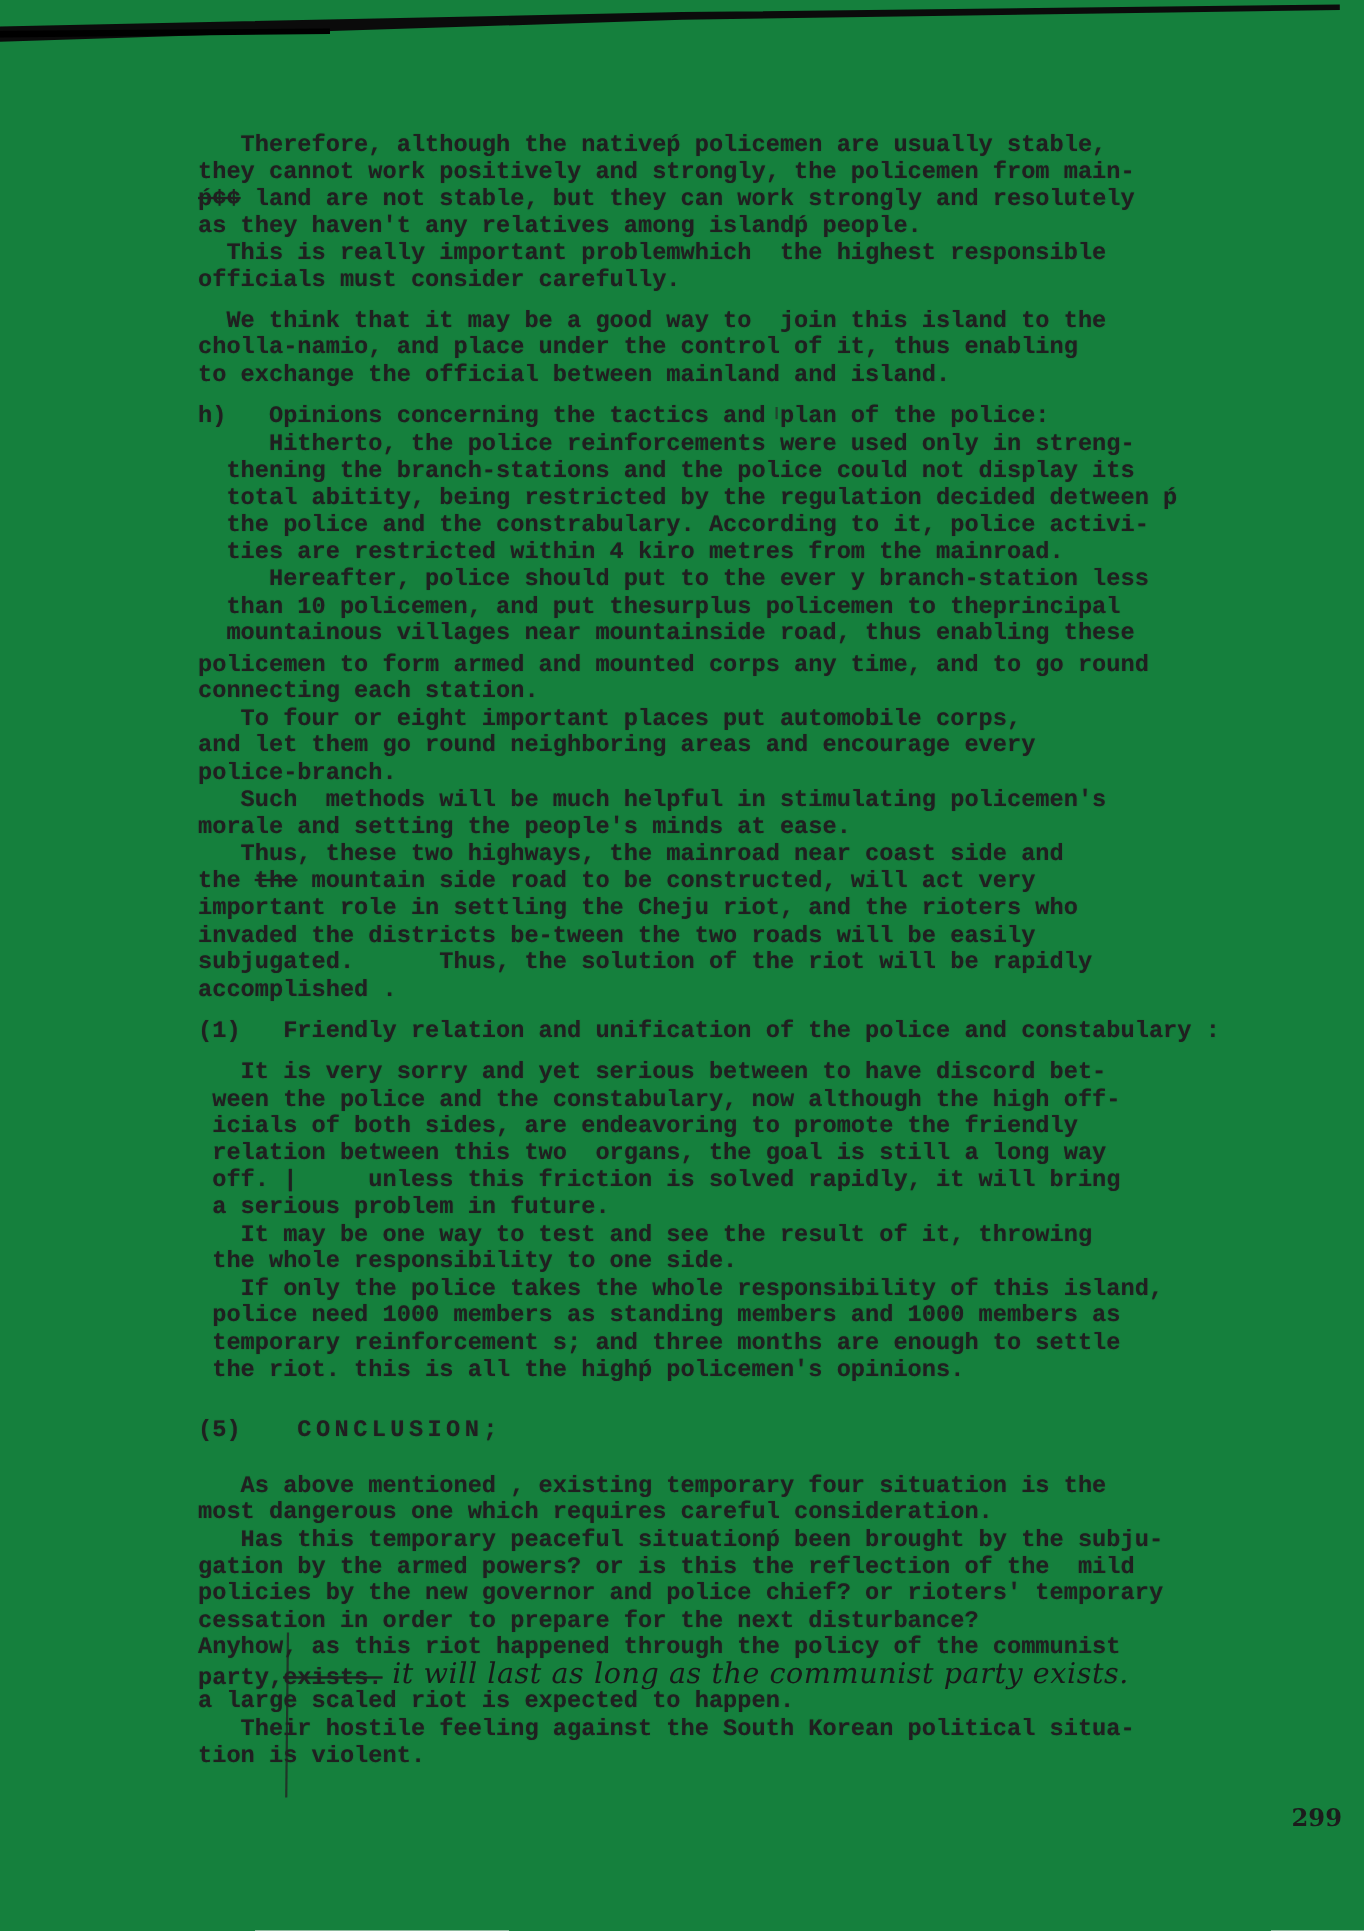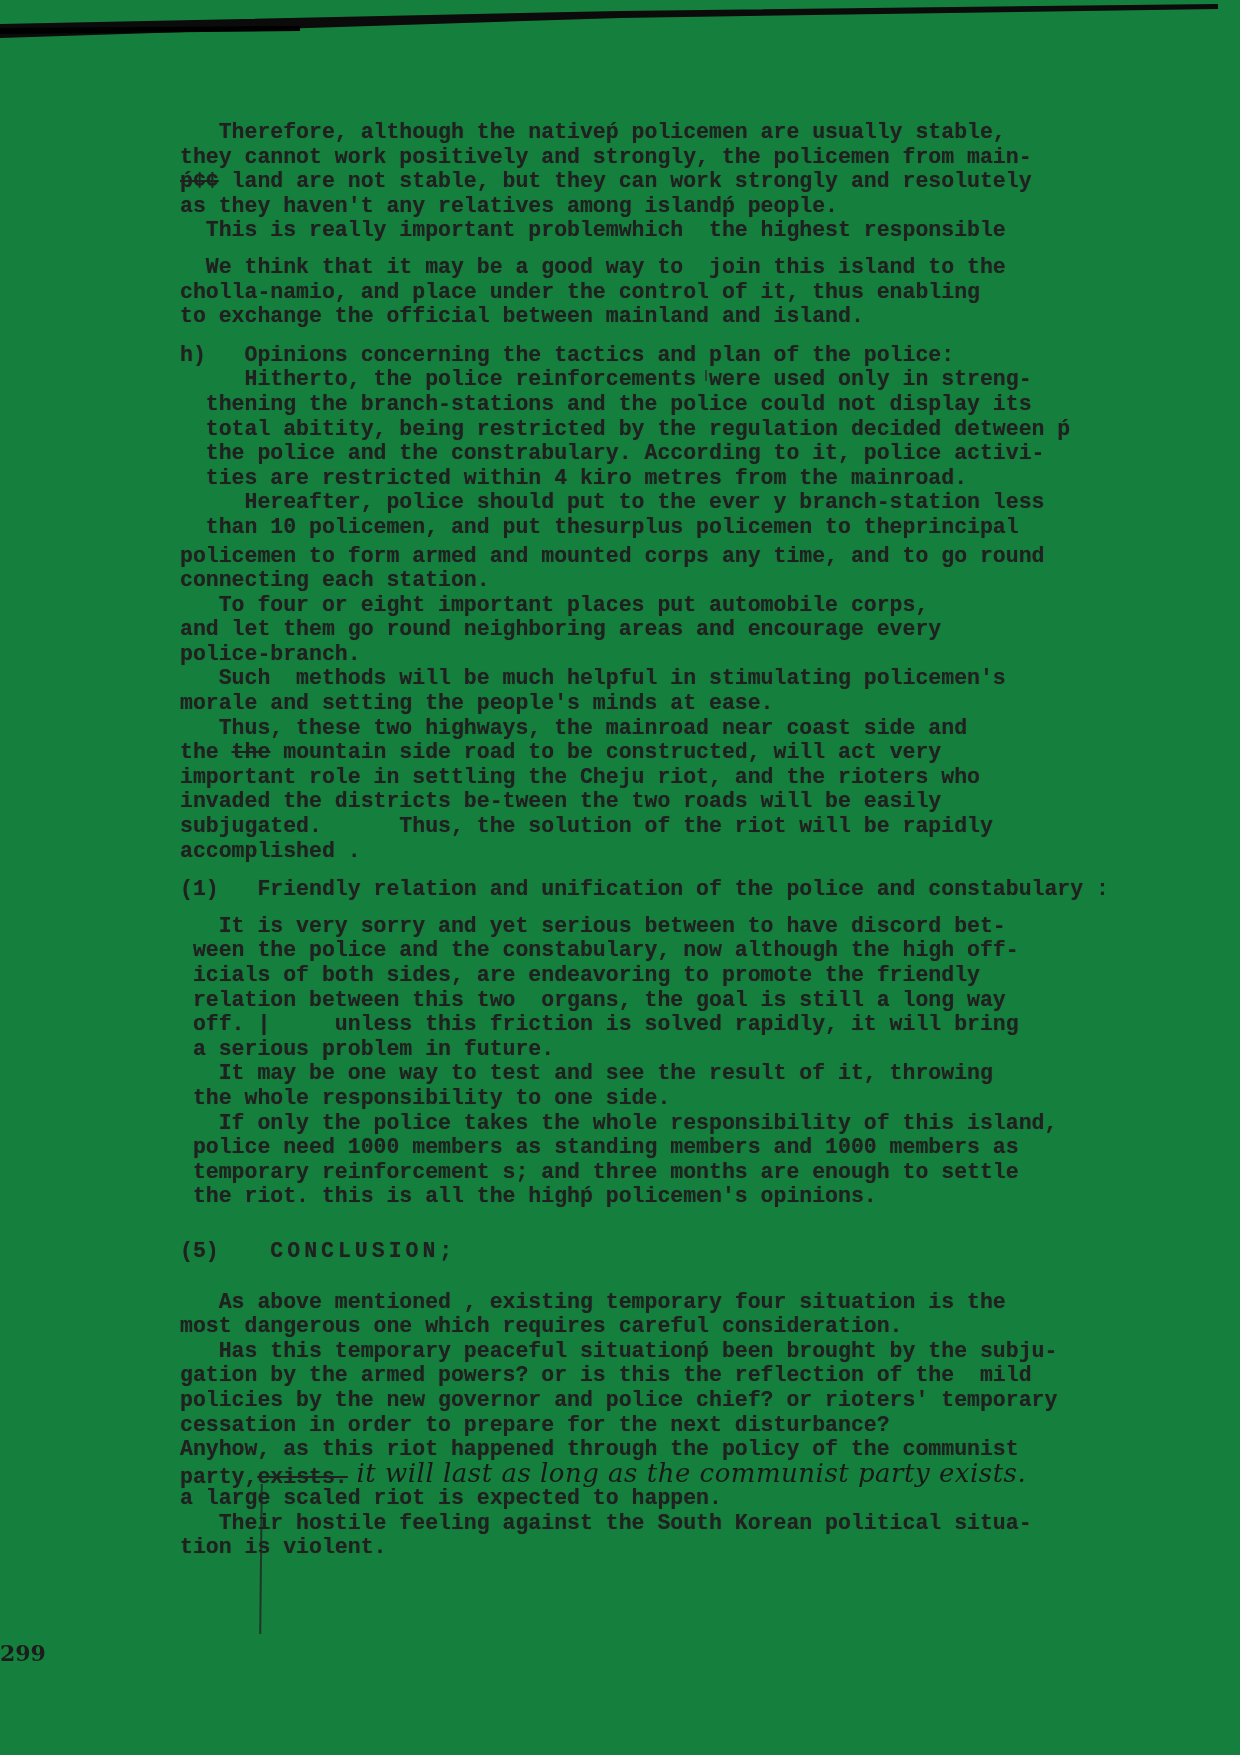--- a/index.html
+++ b/index.html
@@ -54,21 +54,21 @@
     top: 370px;
     width: 2px;
     height: 11px;
     background: rgba(40,40,40,.7);
   }
   .page-number {
     position: absolute;
     top: 1640px;
     left: 0;
     width: 1220px;
-    text-align: left;
+    text-align: right;
     color: #1c1c1c;
     font-size: 22px;
     font-weight: bold;
     font-family: "DejaVu Serif", serif;
   }
 </style>
 </head>
 <body>
 
 <div class="page">
@@ -80,39 +80,41 @@
 
   <div class="doc-body">
       <div class="block" style="margin-top: 0px;">
         <div class="line"><span>   Therefore, although the nativeṕ policemen are usually stable,</span></div>
         <div class="line"><span>they cannot work positively and strongly, the policemen from main-</span></div>
         <div class="line"><span class="strike">ṕ¢¢</span><span> land are not stable, but they can work strongly and resolutely</span></div>
         <div class="line"><span>as they haven't any relatives among islandṕ people.</span></div>
       </div>
       <div class="block" style="margin-top: 0px;">
         <div class="line"><span>  This is really important problemwhich  the highest responsible</span></div>
+        <div class="line"><span>officials must consider carefully.</span></div>
       </div>
       <div class="block" style="margin-top: 12px;">
         <div class="line"><span>  We think that it may be a good way to  join this island to the</span></div>
         <div class="line"><span>cholla-namio, and place under the control of it, thus enabling</span></div>
         <div class="line"><span>to exchange the official between mainland and island.</span></div>
       </div>
       <div class="block" style="margin-top: 14px;">
         <div class="line"><span>h)   Opinions concerning the tactics and plan of the police:</span></div>
       </div>
       <div class="block" style="margin-top: 0px;">
         <div class="line"><span>     Hitherto, the police reinforcements were used only in streng-</span></div>
         <div class="line"><span>  thening the branch-stations and the police could not display its</span></div>
         <div class="line"><span>  total abitity, being restricted by the regulation decided detween ṕ</span></div>
         <div class="line"><span>  the police and the constrabulary. According to it, police activi-</span></div>
         <div class="line"><span>  ties are restricted within 4 kiro metres from the mainroad.</span></div>
       </div>
       <div class="block" style="margin-top: 0px;">
         <div class="line"><span>     Hereafter, police should put to the ever y branch-station less</span></div>
         <div class="line"><span>  than 10 policemen, and put thesurplus policemen to theprincipal</span></div>
+        <div class="line"><span>  mountainous villages near mountainside road, thus enabling these</span></div>
       </div>
       <div class="block" style="margin-top: 4px;">
         <div class="line"><span>policemen to form armed and mounted corps any time, and to go round</span></div>
         <div class="line"><span>connecting each station.</span></div>
       </div>
       <div class="block" style="margin-top: 0px;">
         <div class="line"><span>   To four or eight important places put automobile corps,</span></div>
         <div class="line"><span>and let them go round neighboring areas and encourage every</span></div>
         <div class="line"><span>police-branch.</span></div>
       </div>

